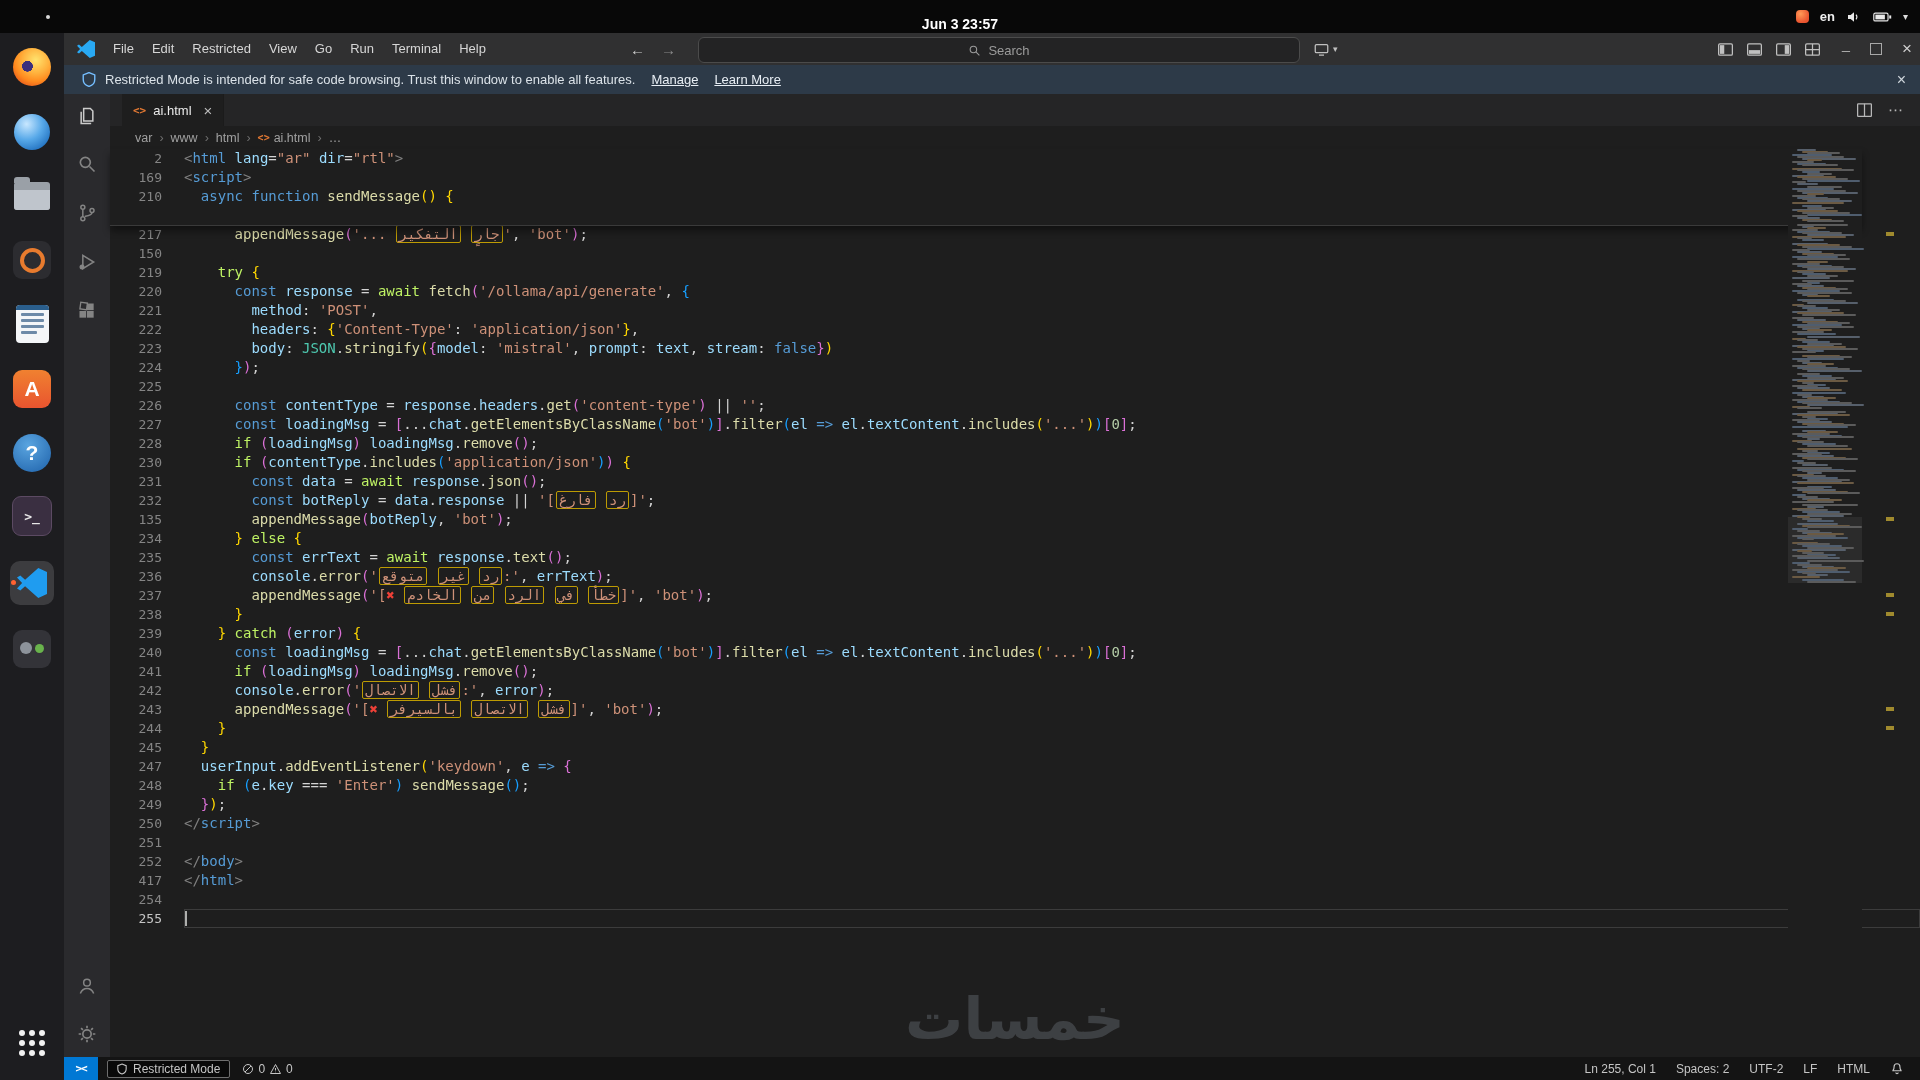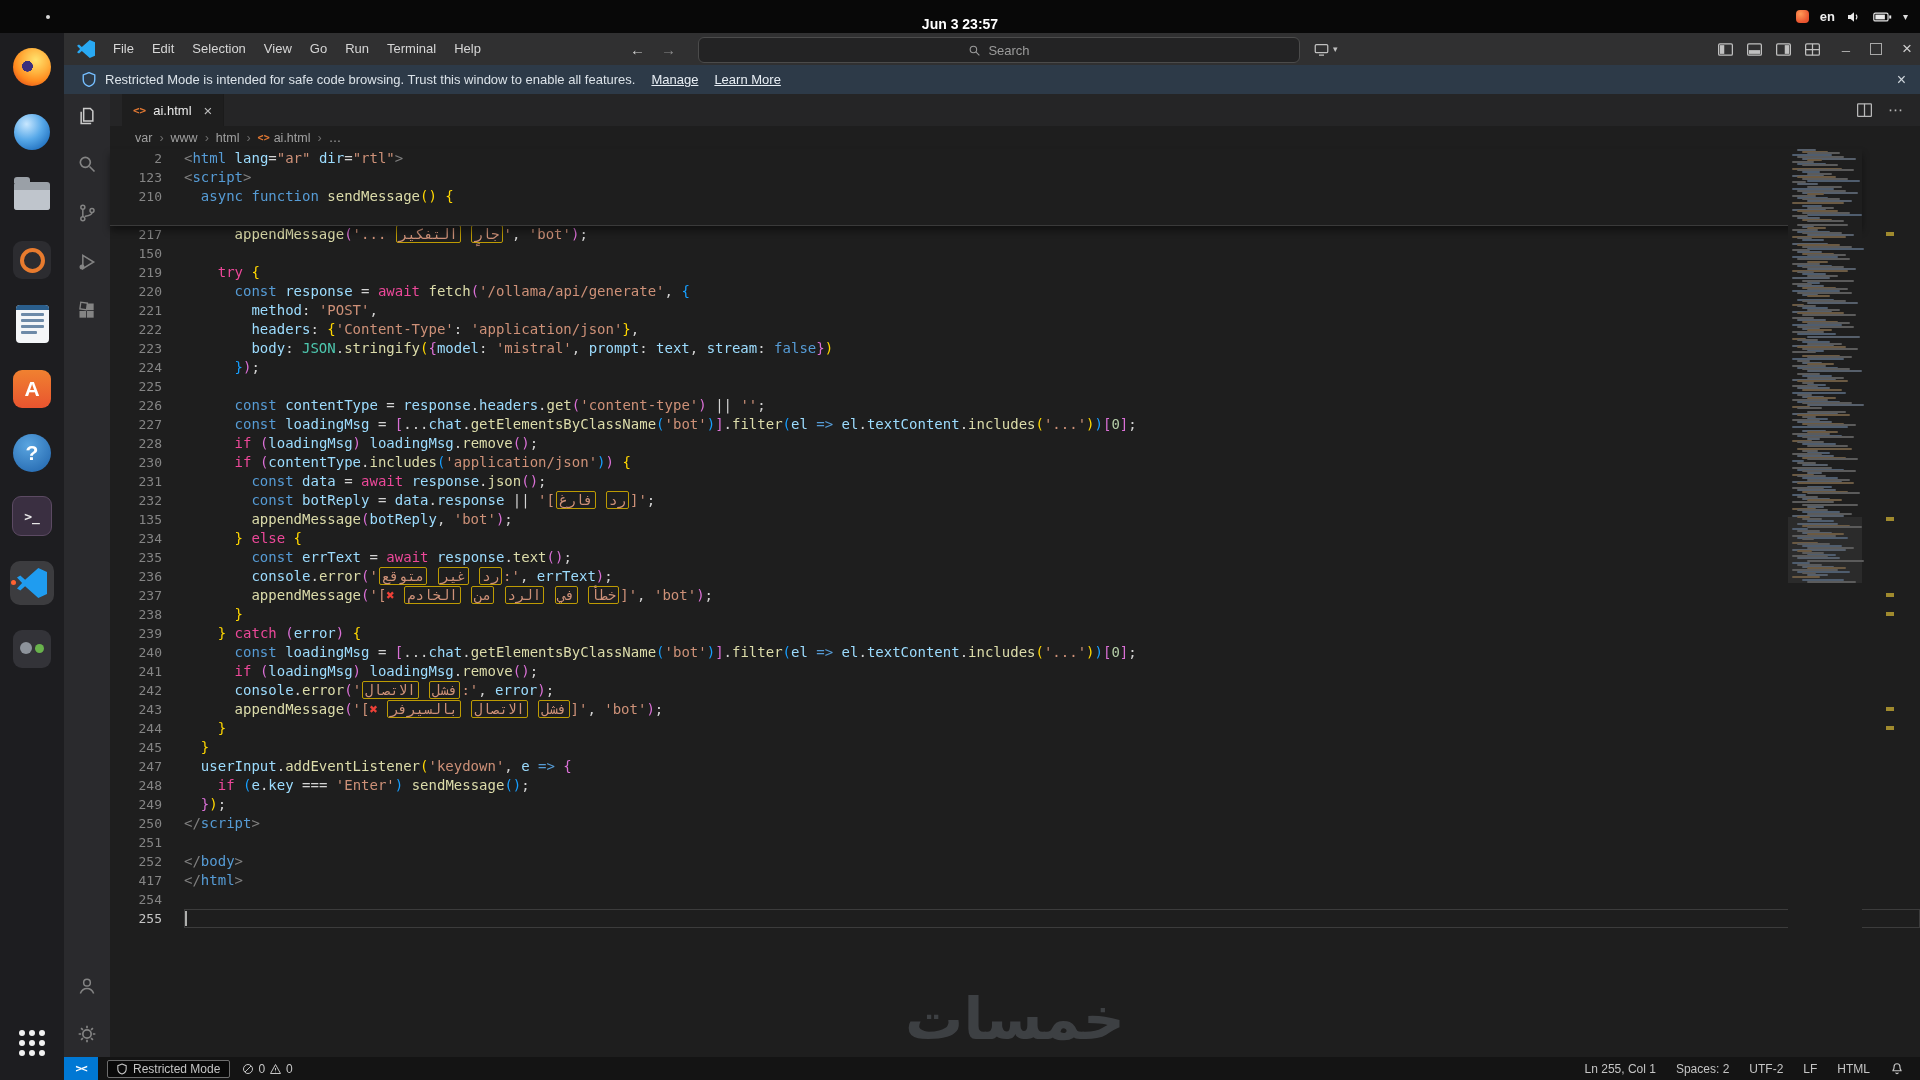--- a/index.html
+++ b/index.html
@@ -102,21 +102,21 @@
   .ln{flex:none;width:74px;padding-right:22px;box-sizing:border-box;text-align:right;color:#858585;
       font-family:"DejaVu Sans Mono",monospace;font-size:13px;line-height:19px;}
   .lbox{flex:1;min-width:0;position:relative;}
   .codeline{font-family:"DejaVu Sans Mono",monospace;font-size:14px;line-height:19px;white-space:pre;color:#d4d4d4;}
   .crow.current .lbox{border:1px solid #3c3c3c;box-sizing:border-box;}
   .crow.current .ln{color:#c6c6c6;}
   .cursor{display:inline-block;width:2px;height:15px;background:#aeafad;vertical-align:-2px;}
   .sticky{position:absolute;left:0;top:0;right:58px;height:76px;background:#1e1e1e;z-index:3;
           border-bottom:1px solid #3a3a3a;box-shadow:0 5px 7px rgba(0,0,0,.42);}
   .content{position:absolute;left:0;top:76px;right:0;z-index:1;}
-  .tk-k{color:#569cd6}.tk-c{color:#ec4899}.tk-f{color:#dcdcaa}.tk-v{color:#9cdcfe}
+  .tk-k{color:#569cd6}.tk-c{color:#bef264}.tk-f{color:#dcdcaa}.tk-v{color:#9cdcfe}
   .tk-s{color:#ce9178}.tk-n{color:#b5cea8}.tk-p{color:#d4d4d4}.tk-t{color:#569cd6}
   .tk-a{color:#9cdcfe}.tk-g{color:#808080}.tk-b1{color:#ffd700}.tk-b2{color:#da70d6}
   .tk-b3{color:#179fff}.tk-cls{color:#4ec9b0}
   .tk-su{color:#ce9178;border:1px solid #bd9b03;border-radius:2px;padding:0 2px;margin:0 1px;}
   .tk-emx{color:#ee4037;font-weight:700;}
   .watermark{position:absolute;left:50%;bottom:4px;transform:translateX(-50%);z-index:2;
      font-size:58px;font-weight:700;color:#585c62;opacity:.55;font-family:"DejaVu Sans",sans-serif;}
   .minimap{position:absolute;right:58px;top:0;width:74px;height:100%;background:#1e1e1e;z-index:4;}
   .mm-line{position:absolute;height:2px;border-radius:1px;}
   .mm-slider{position:absolute;left:0;right:0;top:368px;height:66px;background:rgba(130,130,130,.13);}
@@ -208,21 +208,21 @@
         <b></b>
         <b></b>
       </div>
   </div>
 
   <div class="titlebar">
     <span class="vsc-logo"></span>
     <div class="menus">
         <div class="menu-item">File</div>
         <div class="menu-item">Edit</div>
-        <div class="menu-item">Selection</div>
+        <div class="menu-item">Restricted</div>
         <div class="menu-item">View</div>
         <div class="menu-item">Go</div>
         <div class="menu-item">Run</div>
         <div class="menu-item">Terminal</div>
         <div class="menu-item">Help</div>
       </div>
     <div class="navarrows">
       <span>←</span>
       <span class="fwd">→</span>
     </div>
@@ -589,21 +589,21 @@
         </div>
       </div>
     <div class="sticky">
         <div class="crow">
           <div class="ln">2</div>
           <div class="lbox">
             <div class="codeline"><span class="tk-g">&lt;</span><span class="tk-t">html</span><span class="tk-p"> </span><span class="tk-a">lang</span><span class="tk-p">=</span><span class="tk-s">"ar"</span><span class="tk-p"> </span><span class="tk-a">dir</span><span class="tk-p">=</span><span class="tk-s">"rtl"</span><span class="tk-g">&gt;</span></div>
           </div>
         </div>
         <div class="crow">
-          <div class="ln">123</div>
+          <div class="ln">169</div>
           <div class="lbox">
             <div class="codeline"><span class="tk-g">&lt;</span><span class="tk-t">script</span><span class="tk-g">&gt;</span></div>
           </div>
         </div>
         <div class="crow">
           <div class="ln">210</div>
           <div class="lbox">
             <div class="codeline"><span class="tk-p">  </span><span class="tk-k">async</span><span class="tk-p"> </span><span class="tk-k">function</span><span class="tk-p"> </span><span class="tk-f">sendMessage</span><span class="tk-b1">()</span><span class="tk-p"> </span><span class="tk-b1">{</span></div>
           </div>
         </div>

